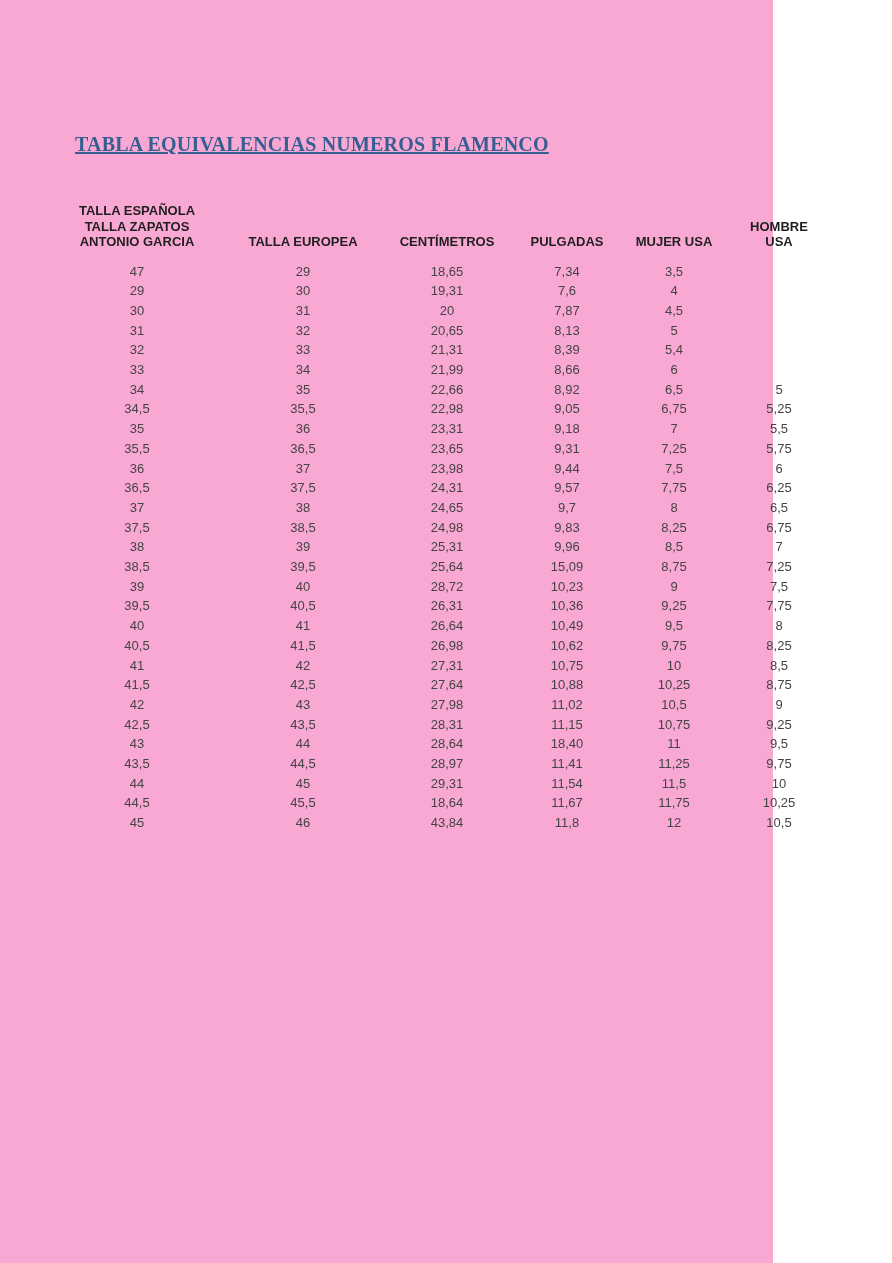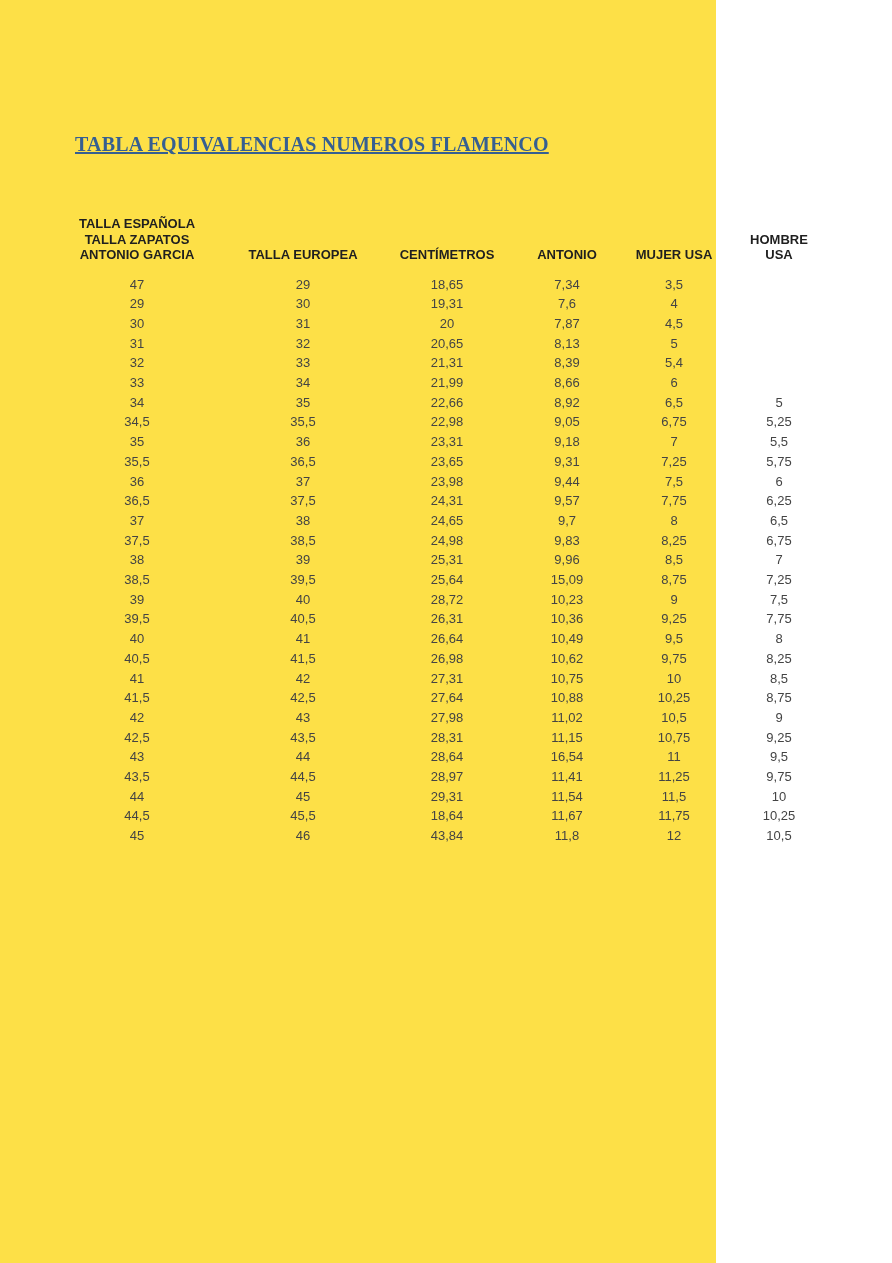--- a/index.html
+++ b/index.html
@@ -8,37 +8,37 @@
     background: #ffffff;
   }
   body {
     width: 892px;
     height: 1263px;
     font-family: "Liberation Sans", sans-serif;
     overflow: hidden;
   }
   .page {
     box-sizing: border-box;
-    width: 716px;
+    width: 773px;
     height: 1263px;
     padding: 131px 36px 0 50px;
-    background: #fde047;
+    background: #f9a8d4;
   }
   .doc-title {
     margin: 0 0 0 25px;
     font-family: "Liberation Serif", serif;
     font-weight: bold;
     font-size: 20px;
     line-height: 27px;
     letter-spacing: 0.2px;
     color: #365f91;
     text-decoration: underline;
   }
   table.size-table {
-    margin-top: 58px;
+    margin-top: 45px;
     border-collapse: collapse;
     table-layout: fixed;
     width: 782px;
   }
   table.size-table th {
     font-size: 13px;
     font-weight: bold;
     color: #1f1f1f;
     line-height: 15.5px;
     text-align: center;
@@ -74,21 +74,21 @@
       <col style="width:104px">
       <col style="width:106px">
     </colgroup>
     <thead>
       <tr>
         <th>TALLA ESPAÑOLA
 TALLA ZAPATOS
 ANTONIO GARCIA</th>
         <th>TALLA EUROPEA</th>
         <th>CENTÍMETROS</th>
-        <th>ANTONIO</th>
+        <th>PULGADAS</th>
         <th>MUJER USA</th>
         <th>HOMBRE
 USA</th>
       </tr>
     </thead>
     <tbody>
         <tr>
           <td>47</td>
           <td>29</td>
           <td>18,65</td>
@@ -277,21 +277,21 @@
           <td>43,5</td>
           <td>28,31</td>
           <td>11,15</td>
           <td>10,75</td>
           <td>9,25</td>
         </tr>
         <tr>
           <td>43</td>
           <td>44</td>
           <td>28,64</td>
-          <td>16,54</td>
+          <td>18,40</td>
           <td>11</td>
           <td>9,5</td>
         </tr>
         <tr>
           <td>43,5</td>
           <td>44,5</td>
           <td>28,97</td>
           <td>11,41</td>
           <td>11,25</td>
           <td>9,75</td>

